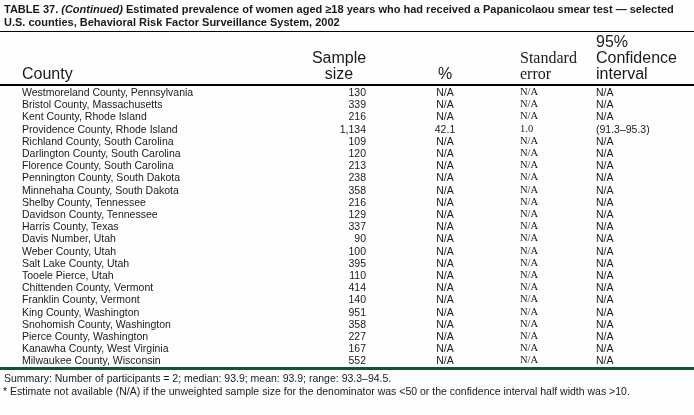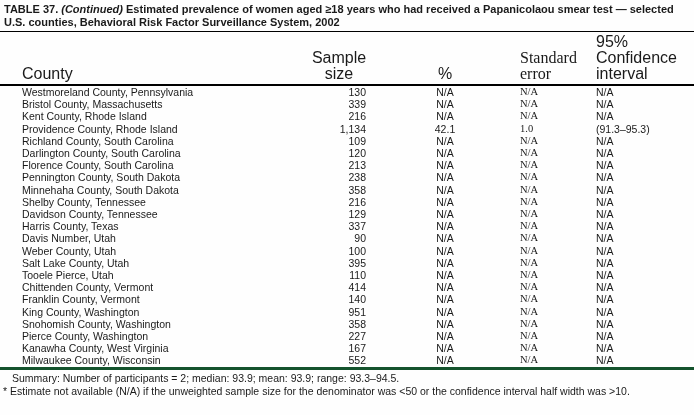--- a/index.html
+++ b/index.html
@@ -55,21 +55,21 @@
     white-space: nowrap;
     overflow: hidden;
   }
   .col-county  { width: 308px; text-align: left;  padding-left: 22px; }
   .col-sample  { width: 62px;  text-align: right; padding-right: 4px; }
   .col-pct     { width: 150px; text-align: center; }
   .col-se      { width: 76px;  text-align: left; font-family: Liberation Serif, serif; }
   .col-ci      { width: 98px;  text-align: left; }
   th.col-sample { text-align: center; padding-right: 0; }
   .summary {
-    margin: 2px 0 0 12px;
+    margin: 2px 0 0 4px;
     font-size: 10.5px;
     line-height: 12px;
   }
   .footnote {
     margin: 1px 0 0 3px;
     font-size: 10.5px;
     line-height: 12px;
   }
 </style>
 </head>

